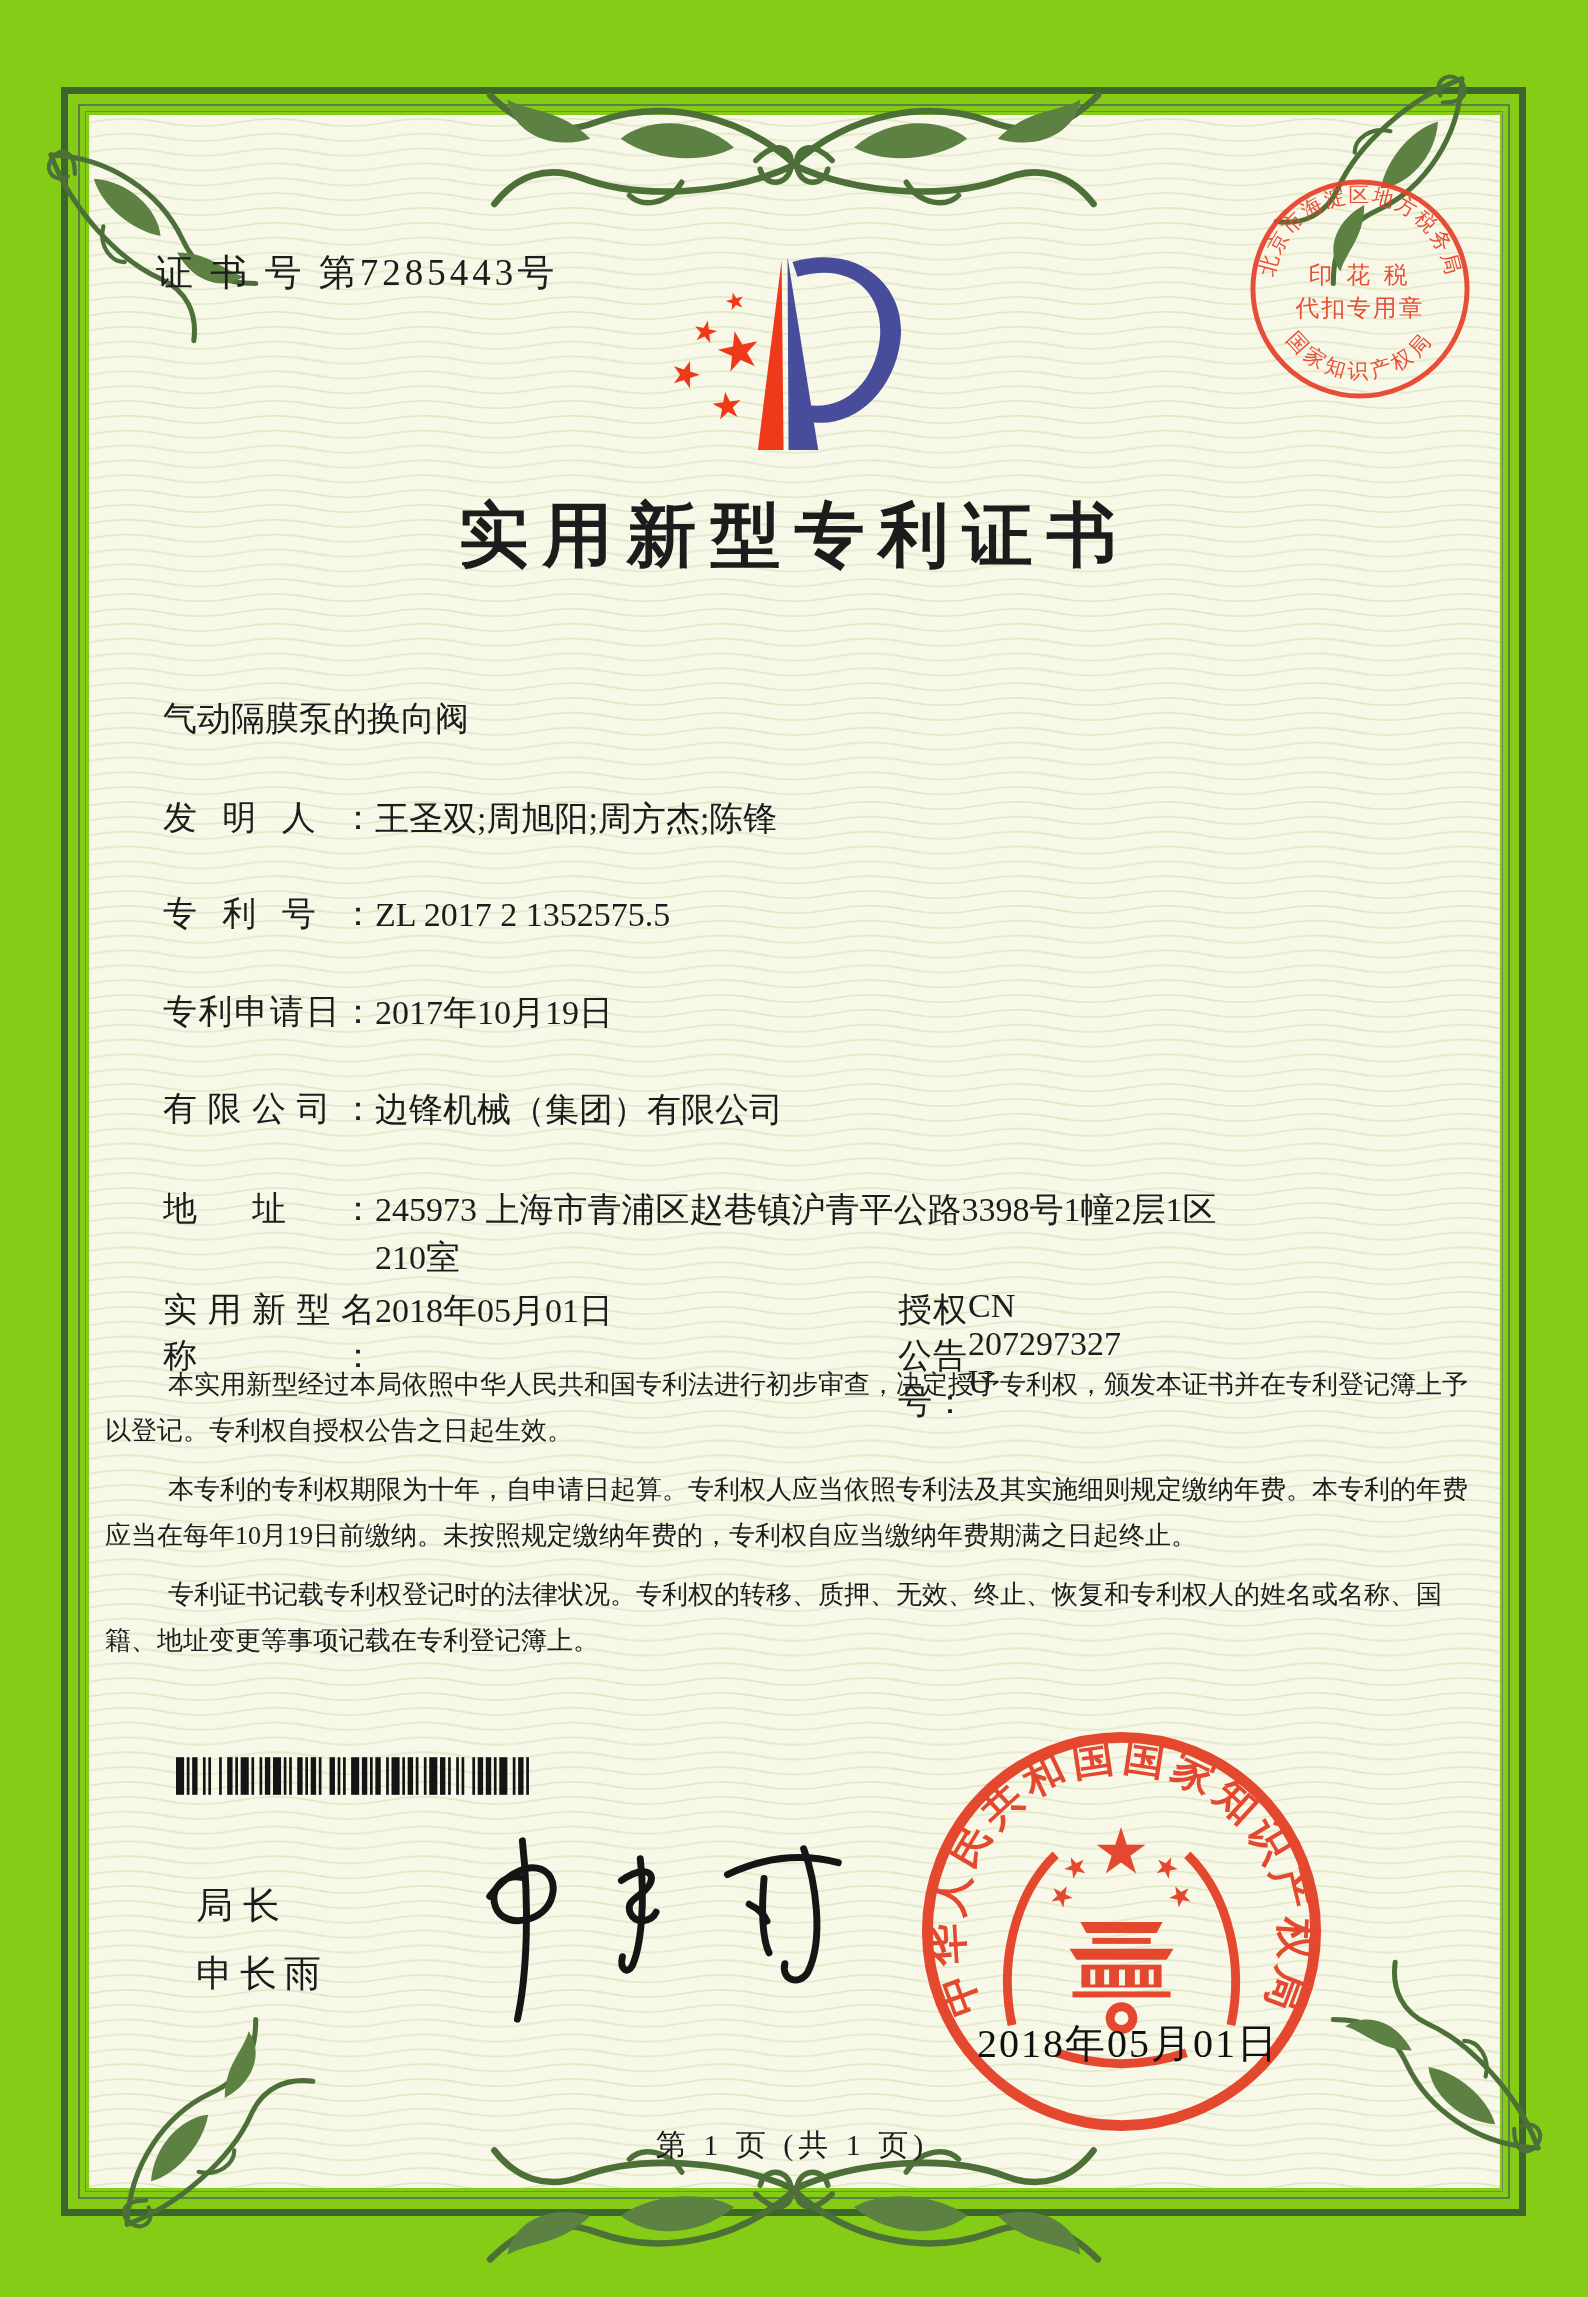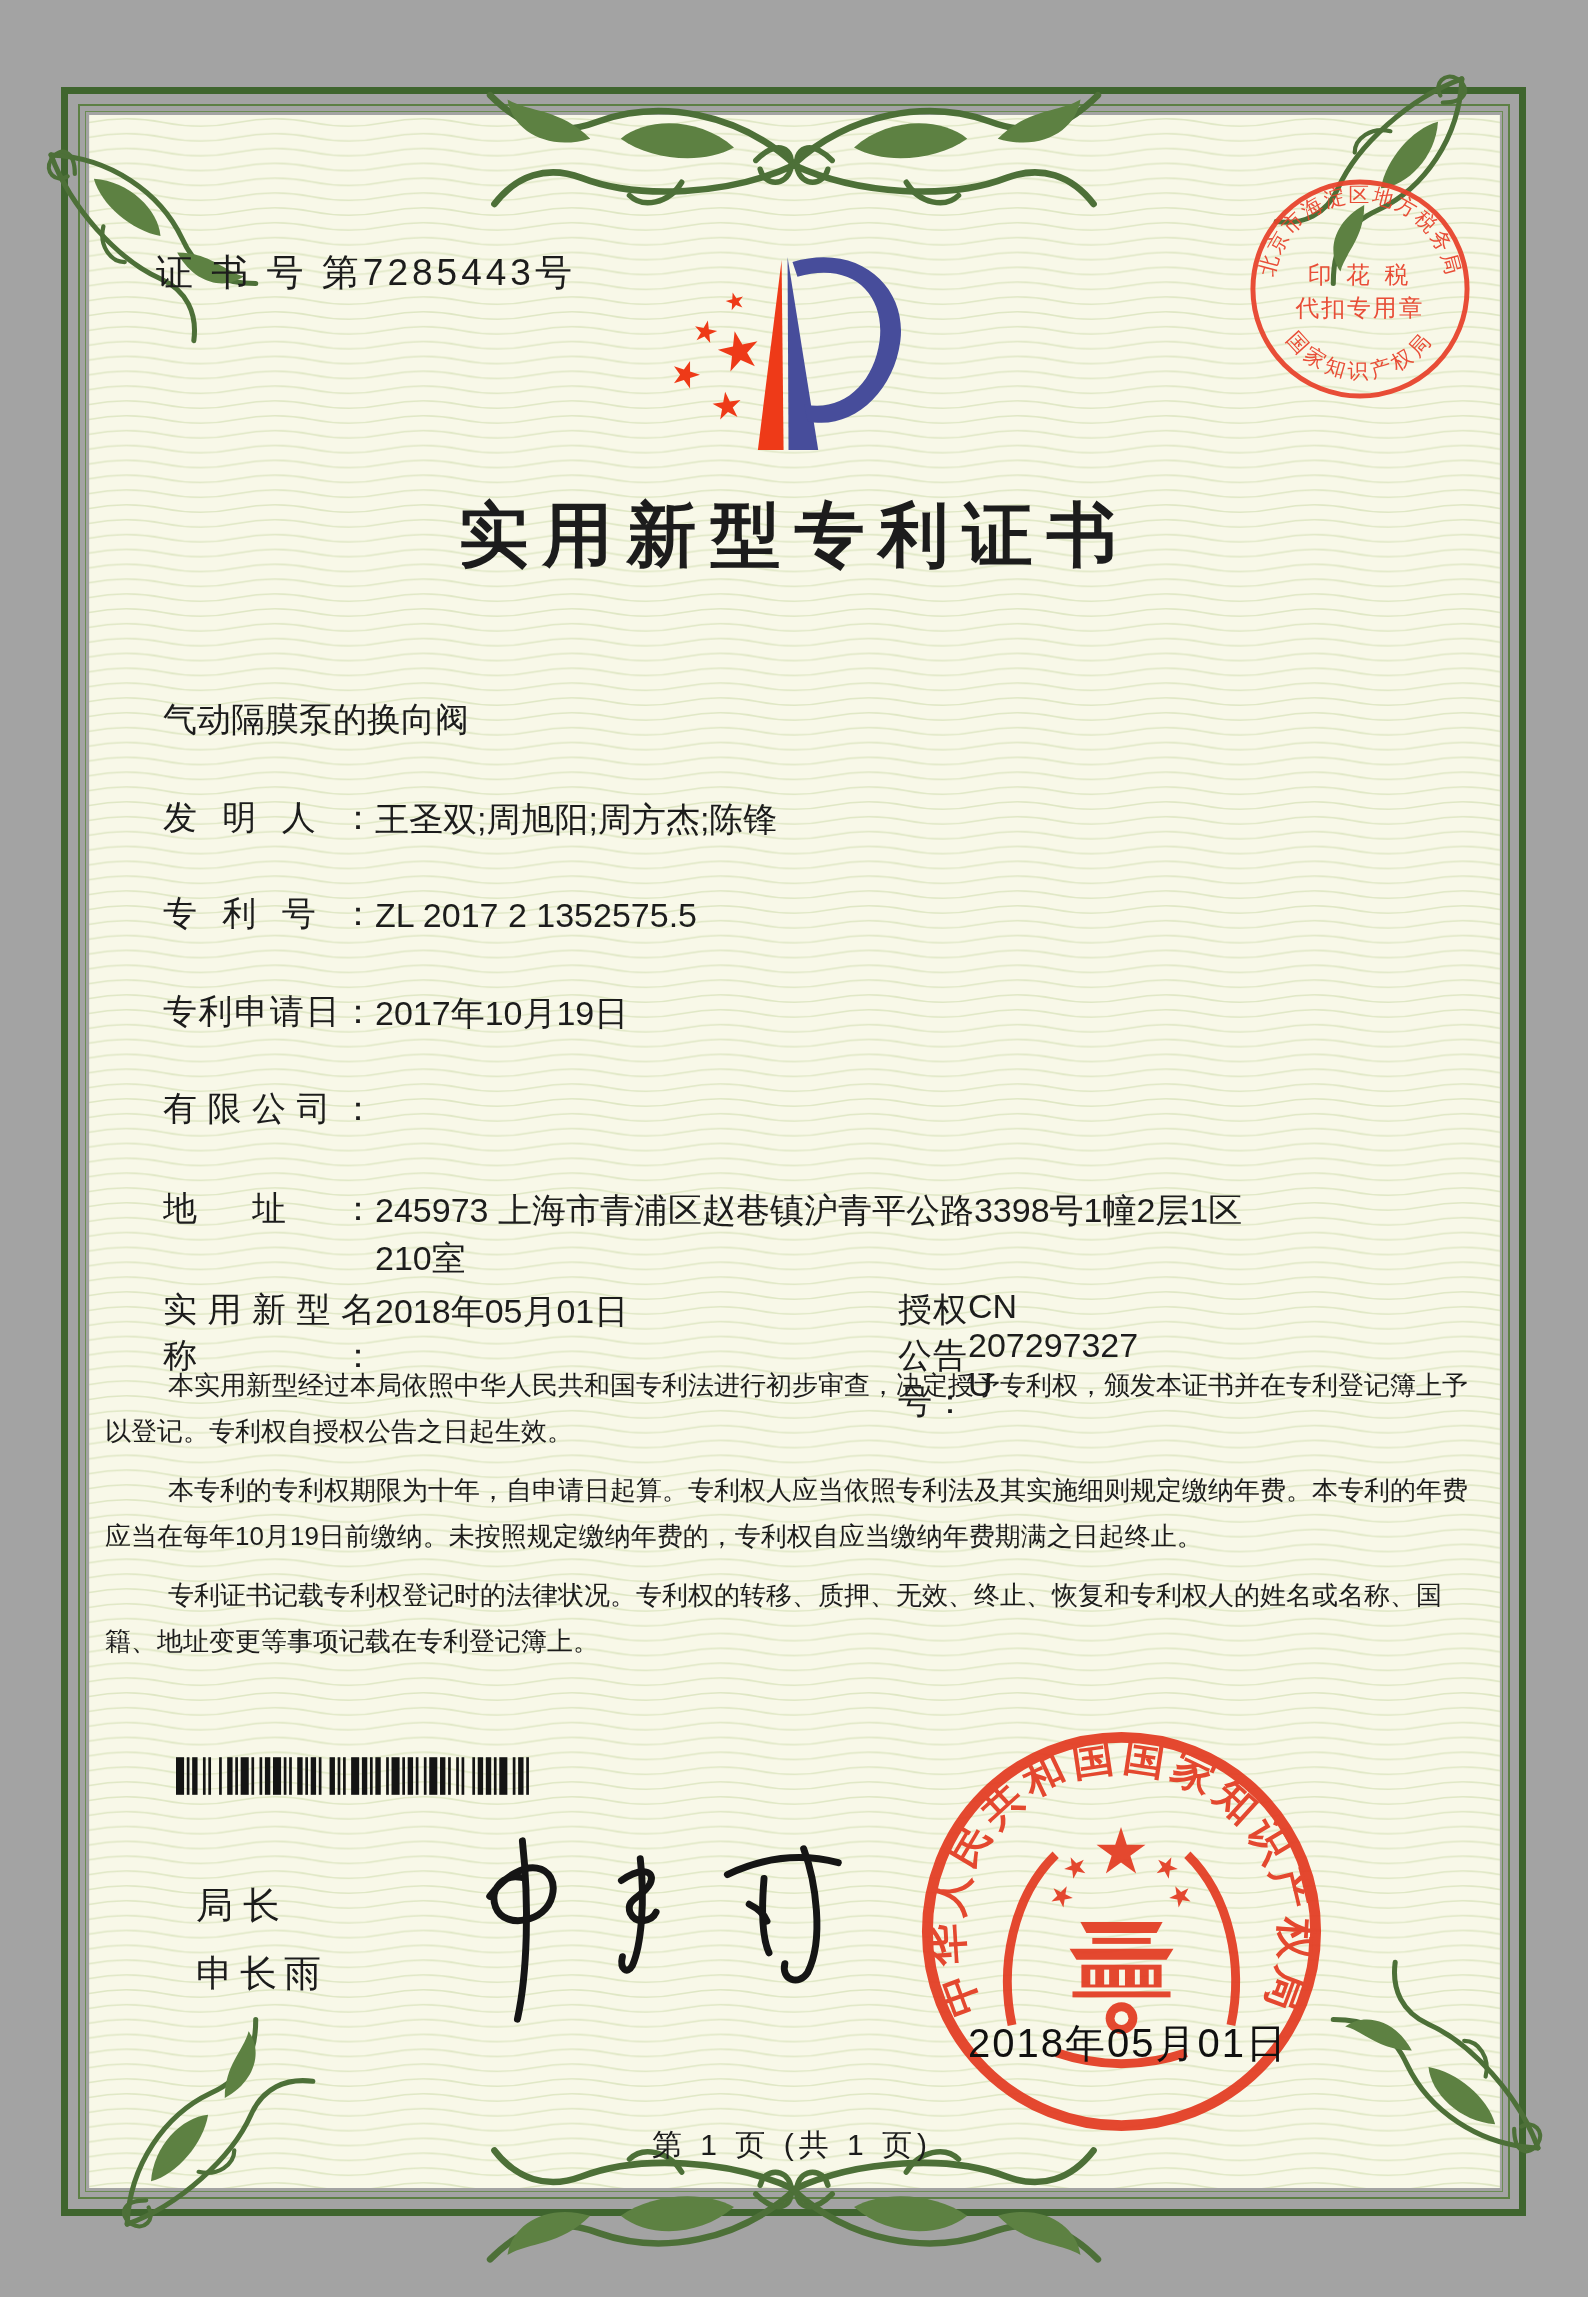--- a/index.html
+++ b/index.html
@@ -1,19 +1,19 @@
 <!DOCTYPE html>
 <html><head>
 <meta charset="utf-8">
 <style>
   html,body{margin:0;padding:0;background:#e9e9e4;}
   .page{
     position:relative; width:1589px; height:2298px; margin:0 auto;
-    background:#a3a3a3; overflow:hidden;
-    font-family:Liberation Sans, sans-serif; color:#1c1c1c;
+    background:#84cc16; overflow:hidden;
+    font-family:Liberation Serif, serif; color:#1c1c1c;
   }
   svg{display:block;}
   .abs{position:absolute;}
   
   .bg-waves{left:89px; top:115px; z-index:0;}
   .frame1{left:61px; top:87px; width:1465px; height:2129px; border:7px solid #3f652e; box-sizing:border-box; z-index:1;}
   .frame2{left:78px; top:104px; width:1432px; height:2095px; border:2px solid #5d8045; box-sizing:border-box; z-index:1;}
   .frame3{left:85px; top:111px; width:1418px; height:2081px; border:1px solid #6b8c52; box-sizing:border-box; z-index:1;}
   .ornaments{left:0; top:0; z-index:2; pointer-events:none;}
   
@@ -130,20 +130,21 @@
     <div class="f-row" style="top:891px">
       <span class="f-label">专利号：</span>
       <span class="f-value">ZL 2017 2 1352575.5</span>
     </div>
     <div class="f-row" style="top:989px">
       <span class="f-label">专利申请日：</span>
       <span class="f-value">2017年10月19日</span>
     </div>
     <div class="f-row" style="top:1086px">
       <span class="f-label">有限公司：</span>
+      <span class="f-value">边锋机械（集团）有限公司</span>
     </div>
     <div class="f-row" style="top:1186px">
       <span class="f-label">地址：</span>
       <span class="f-value">245973 上海市青浦区赵巷镇沪青平公路3398号1幢2层1区
 210室</span>
     </div>
     <div class="f-row" style="top:1287px">
       <span class="f-label">实用新型名称：</span>
       <span class="f-value">2018年05月01日</span>
       <span class="f-group2">

